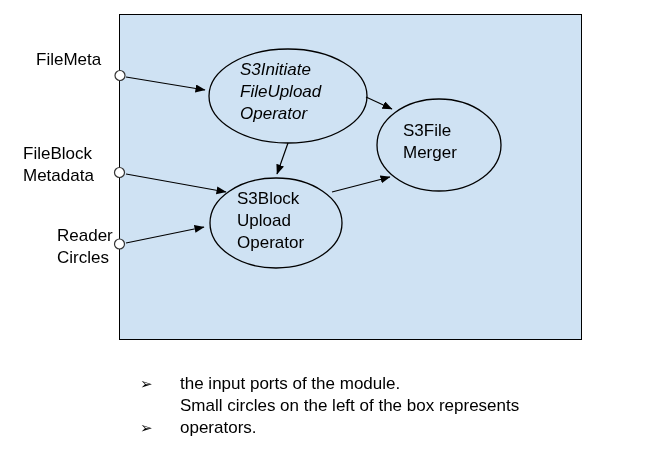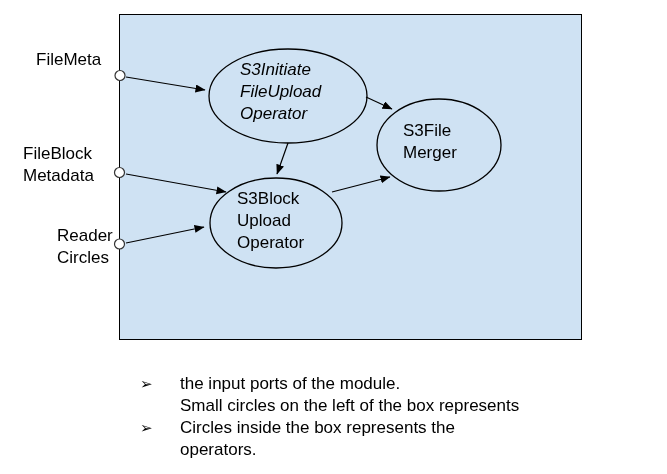--- a/index.html
+++ b/index.html
@@ -76,19 +76,18 @@
     <div class="legend-row">
       <span class="legend-marker">➢</span>
       <span class="legend-lines">
         <div>the input ports of the module.</div>
         <div>Small circles on the left of the box represents</div>
       </span>
     </div>
     <div class="legend-row">
       <span class="legend-marker">➢</span>
       <span class="legend-lines">
-        <div>Circles inside the box represents the</div>
         <div>operators.</div>
       </span>
     </div>
   </div>
 
 </div>
 
 </body></html>

